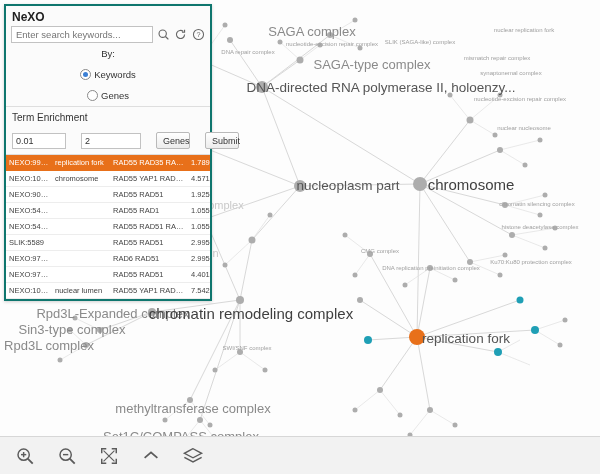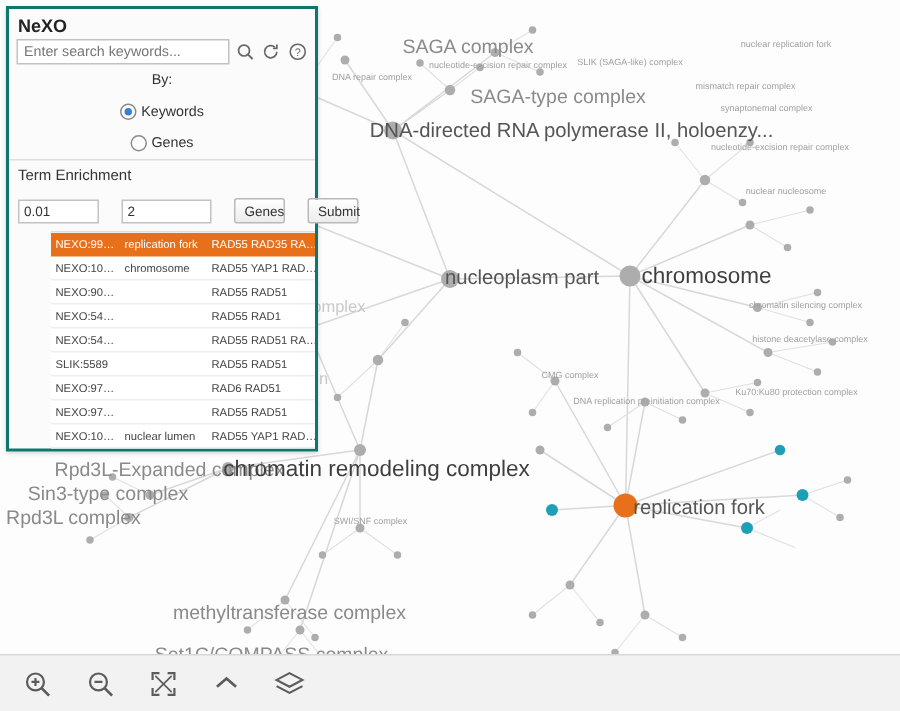--- a/index.html
+++ b/index.html
@@ -181,21 +181,20 @@
     padding: 0 6px;
     font-family: "Liberation Sans", sans-serif;
   }
 
   
   .table-wrap {
     border-top: 1px solid #dedede;
     max-height: 148px;
     overflow: hidden;
     background: #fff;
-    margin-left: 28px;
   }
   table.results {
     width: 100%;
     border-collapse: collapse;
     font-size: 7.5px;
     color: #444;
     table-layout: fixed;
   }
   table.results td {
     padding: 3px 3px;

